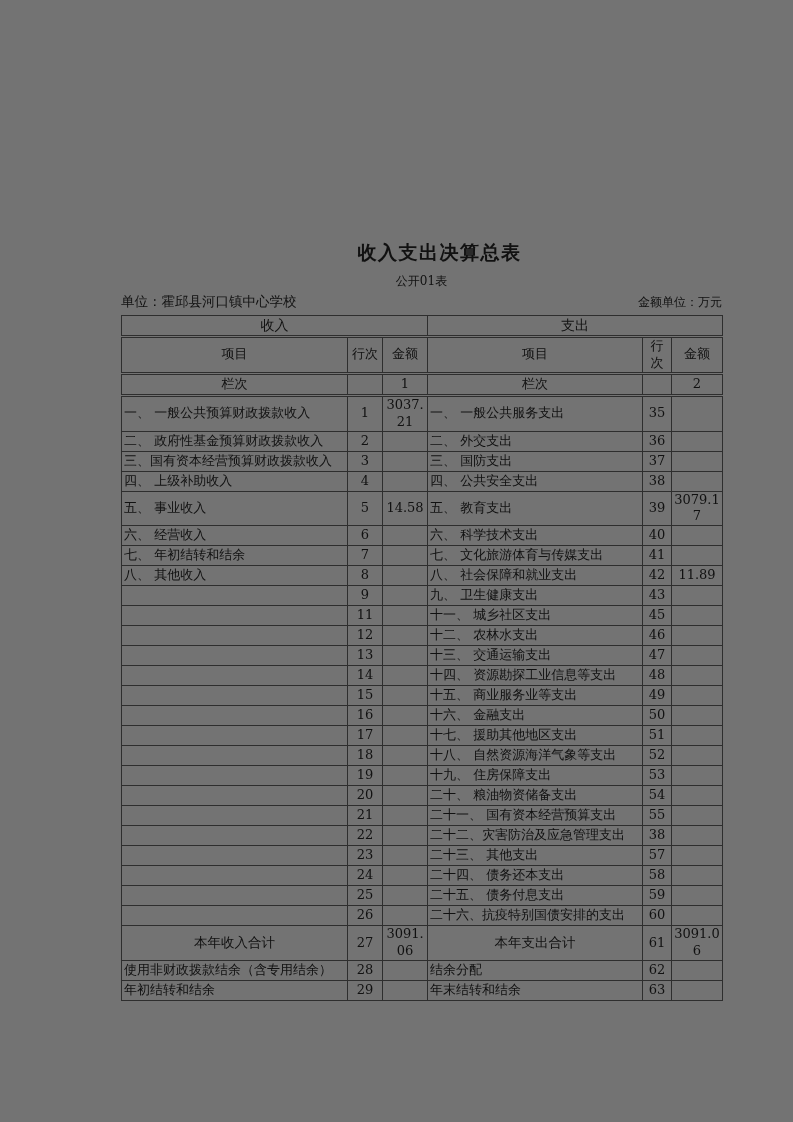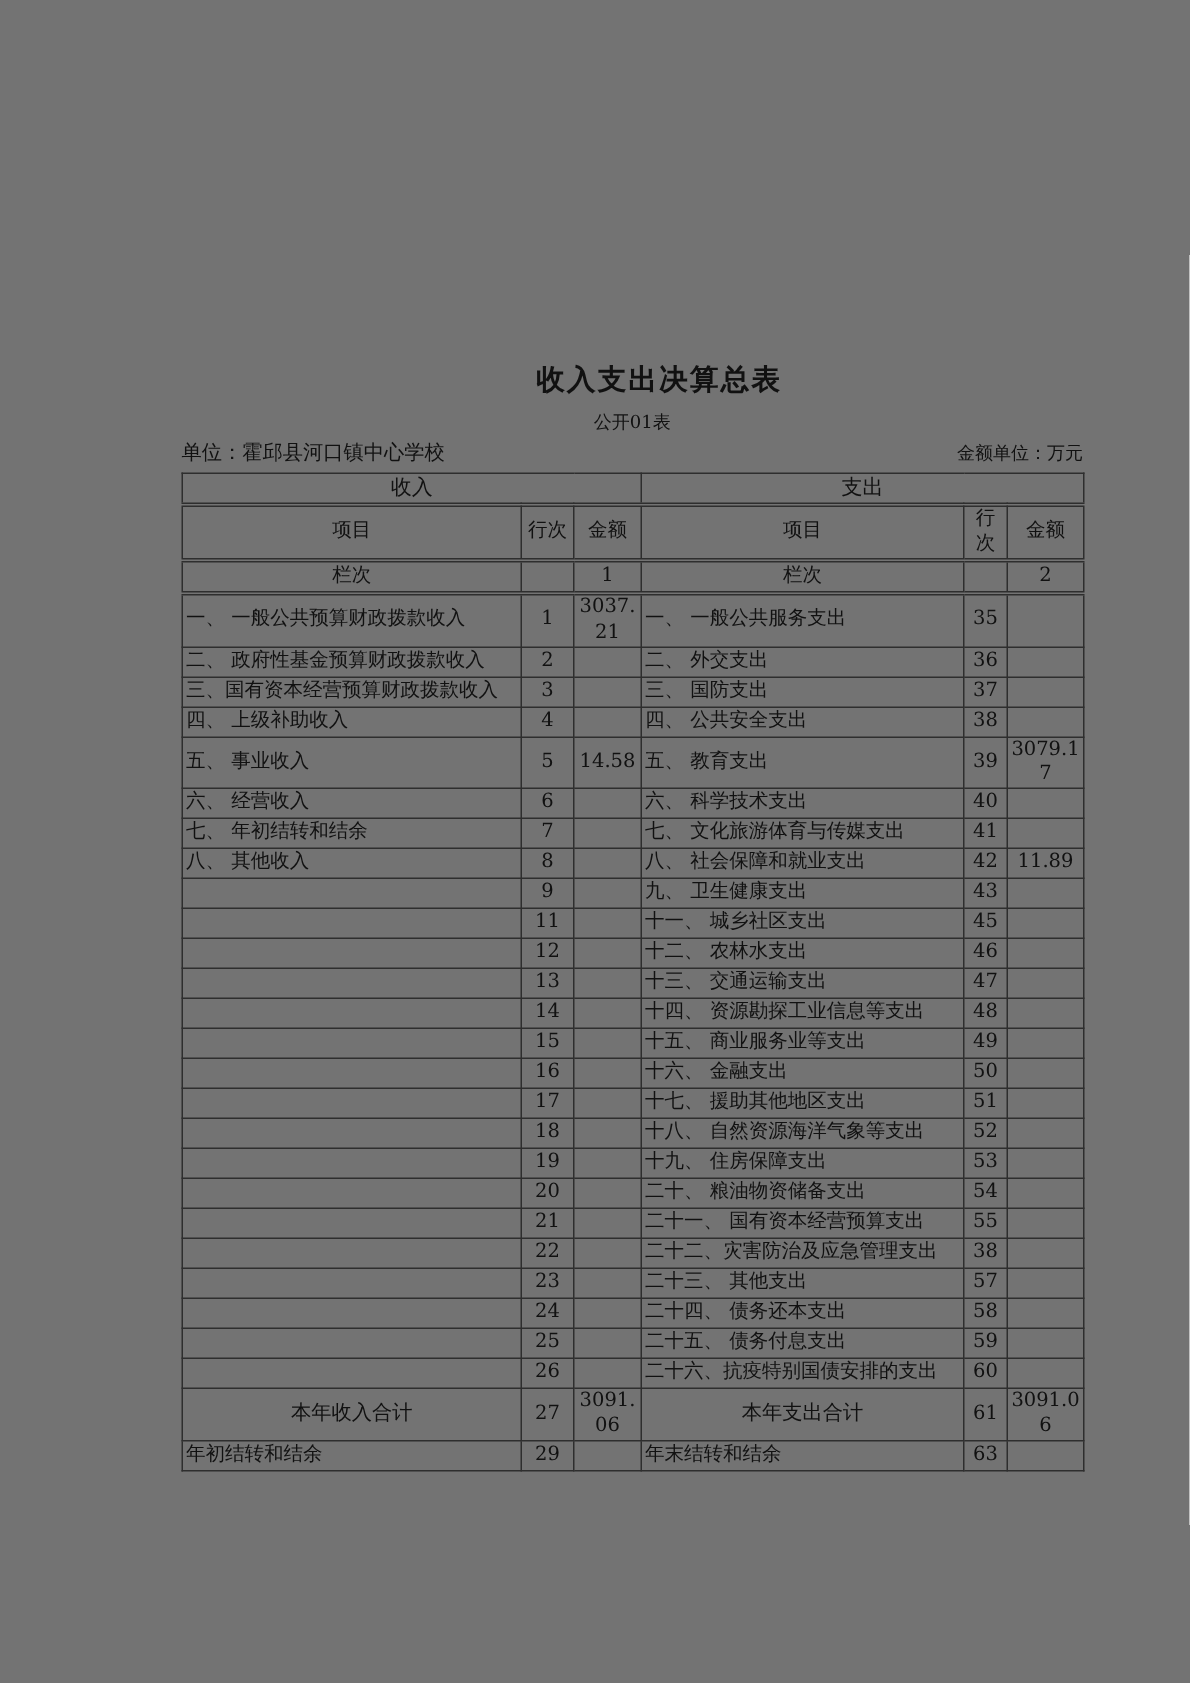--- a/index.html
+++ b/index.html
@@ -302,20 +302,28 @@
           </tr>
           <tr class="total">
             <td class="item">本年收入合计</td>
             <td class="line">27</td>
             <td class="amt">3091.06</td>
             <td class="item">本年支出合计</td>
             <td class="line">61</td>
             <td class="amt">3091.06</td>
           </tr>
           <tr>
+            <td class="item">使用非财政拨款结余（含专用结余）</td>
+            <td class="line">28</td>
+            <td class="amt"></td>
+            <td class="item">结余分配</td>
+            <td class="line">62</td>
+            <td class="amt"></td>
+          </tr>
+          <tr>
             <td class="item">年初结转和结余</td>
             <td class="line">29</td>
             <td class="amt"></td>
             <td class="item">年末结转和结余</td>
             <td class="line">63</td>
             <td class="amt"></td>
           </tr>
         </tbody>
     </table>
 

